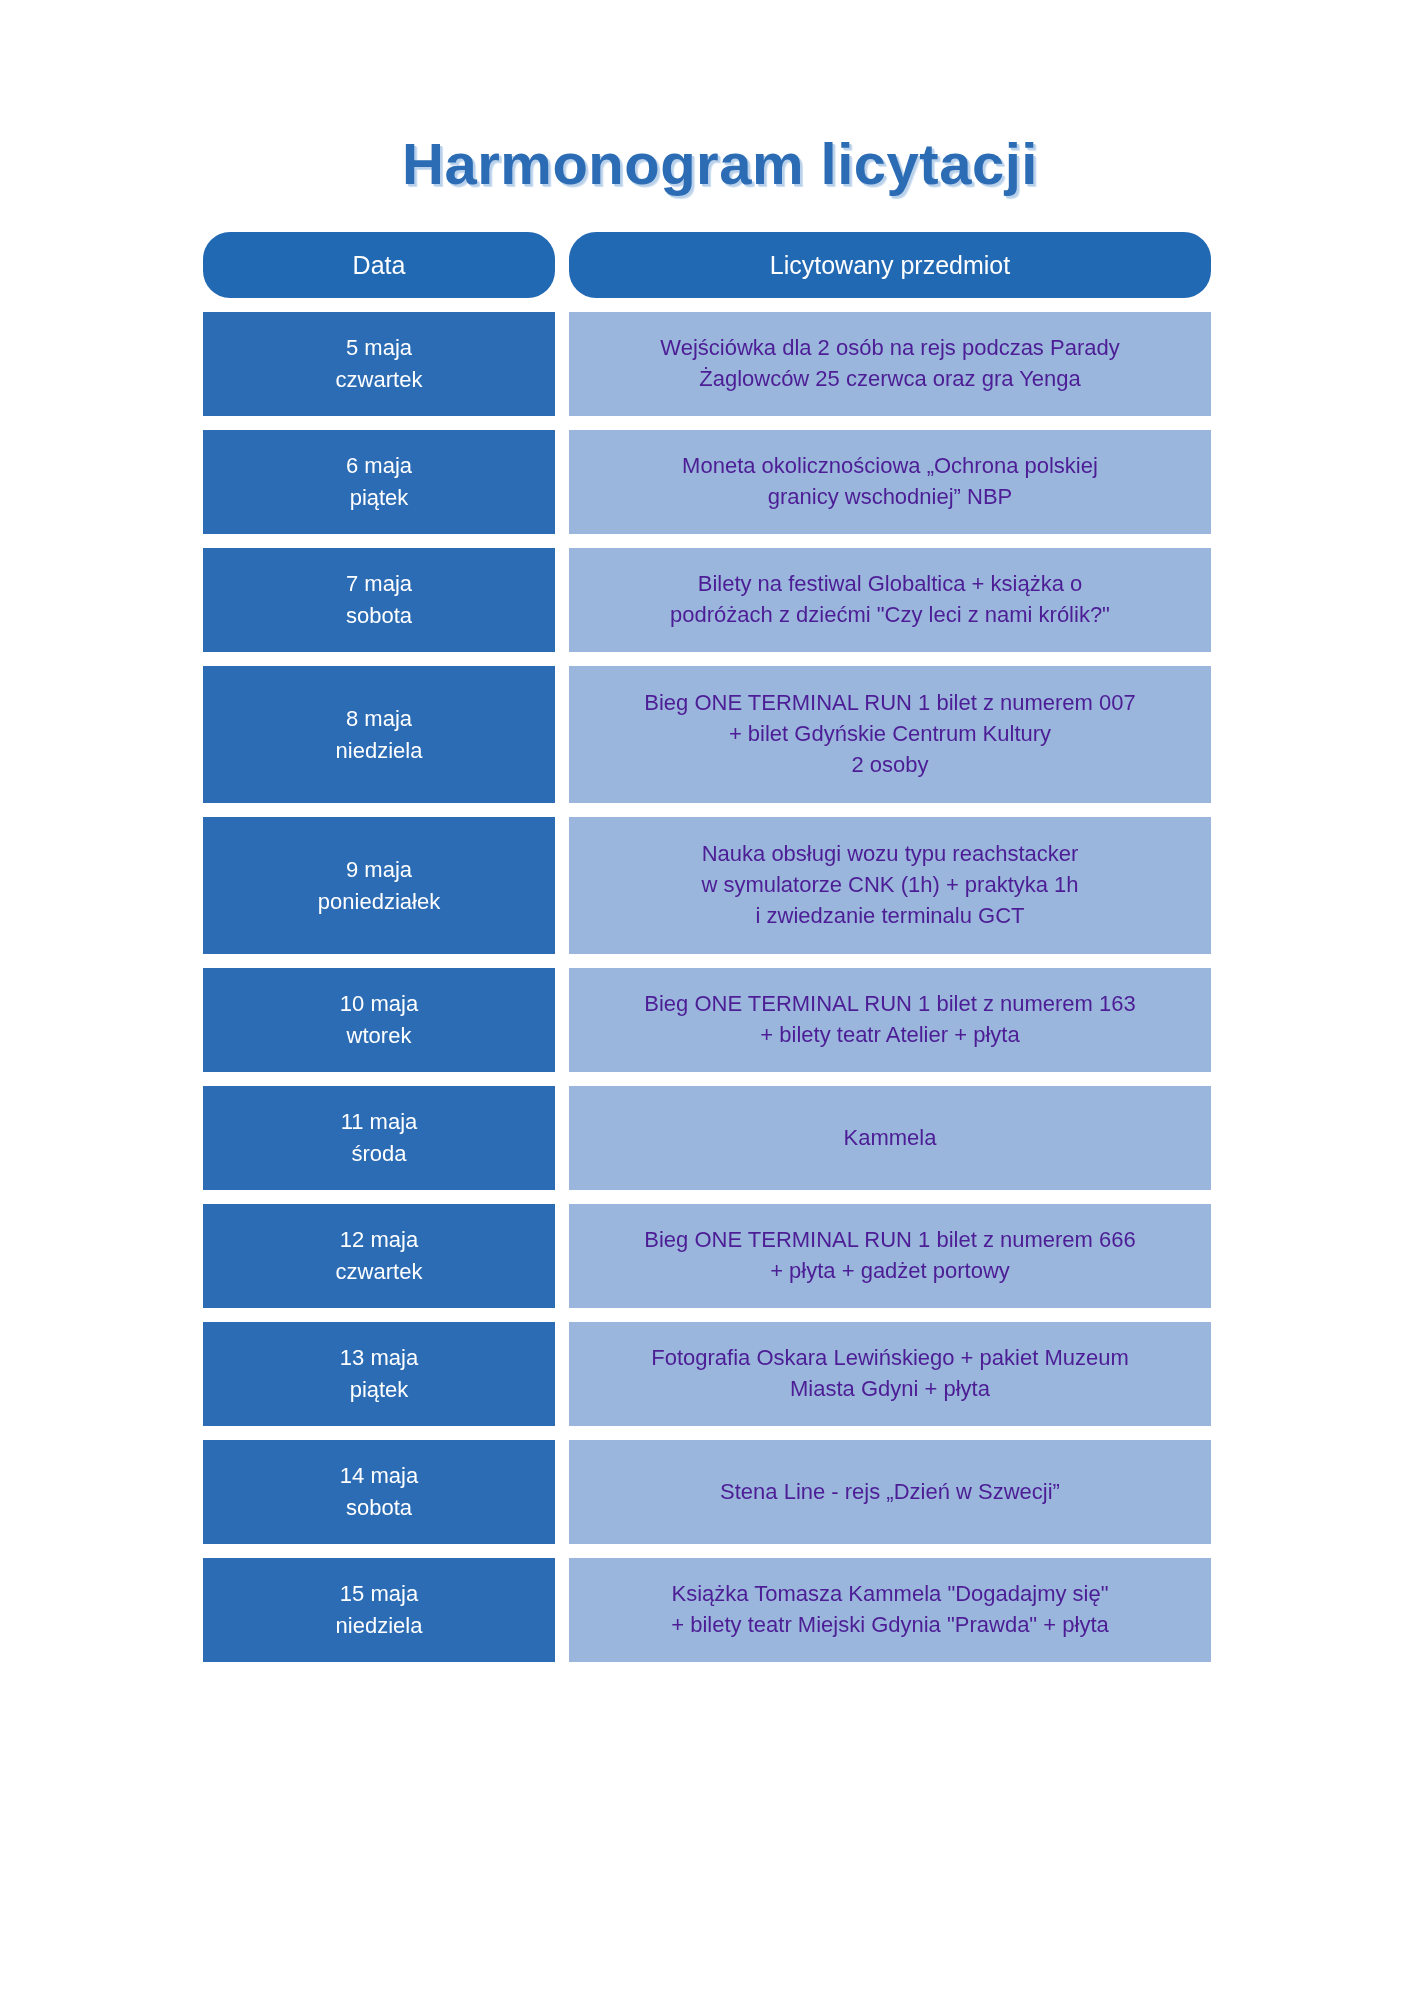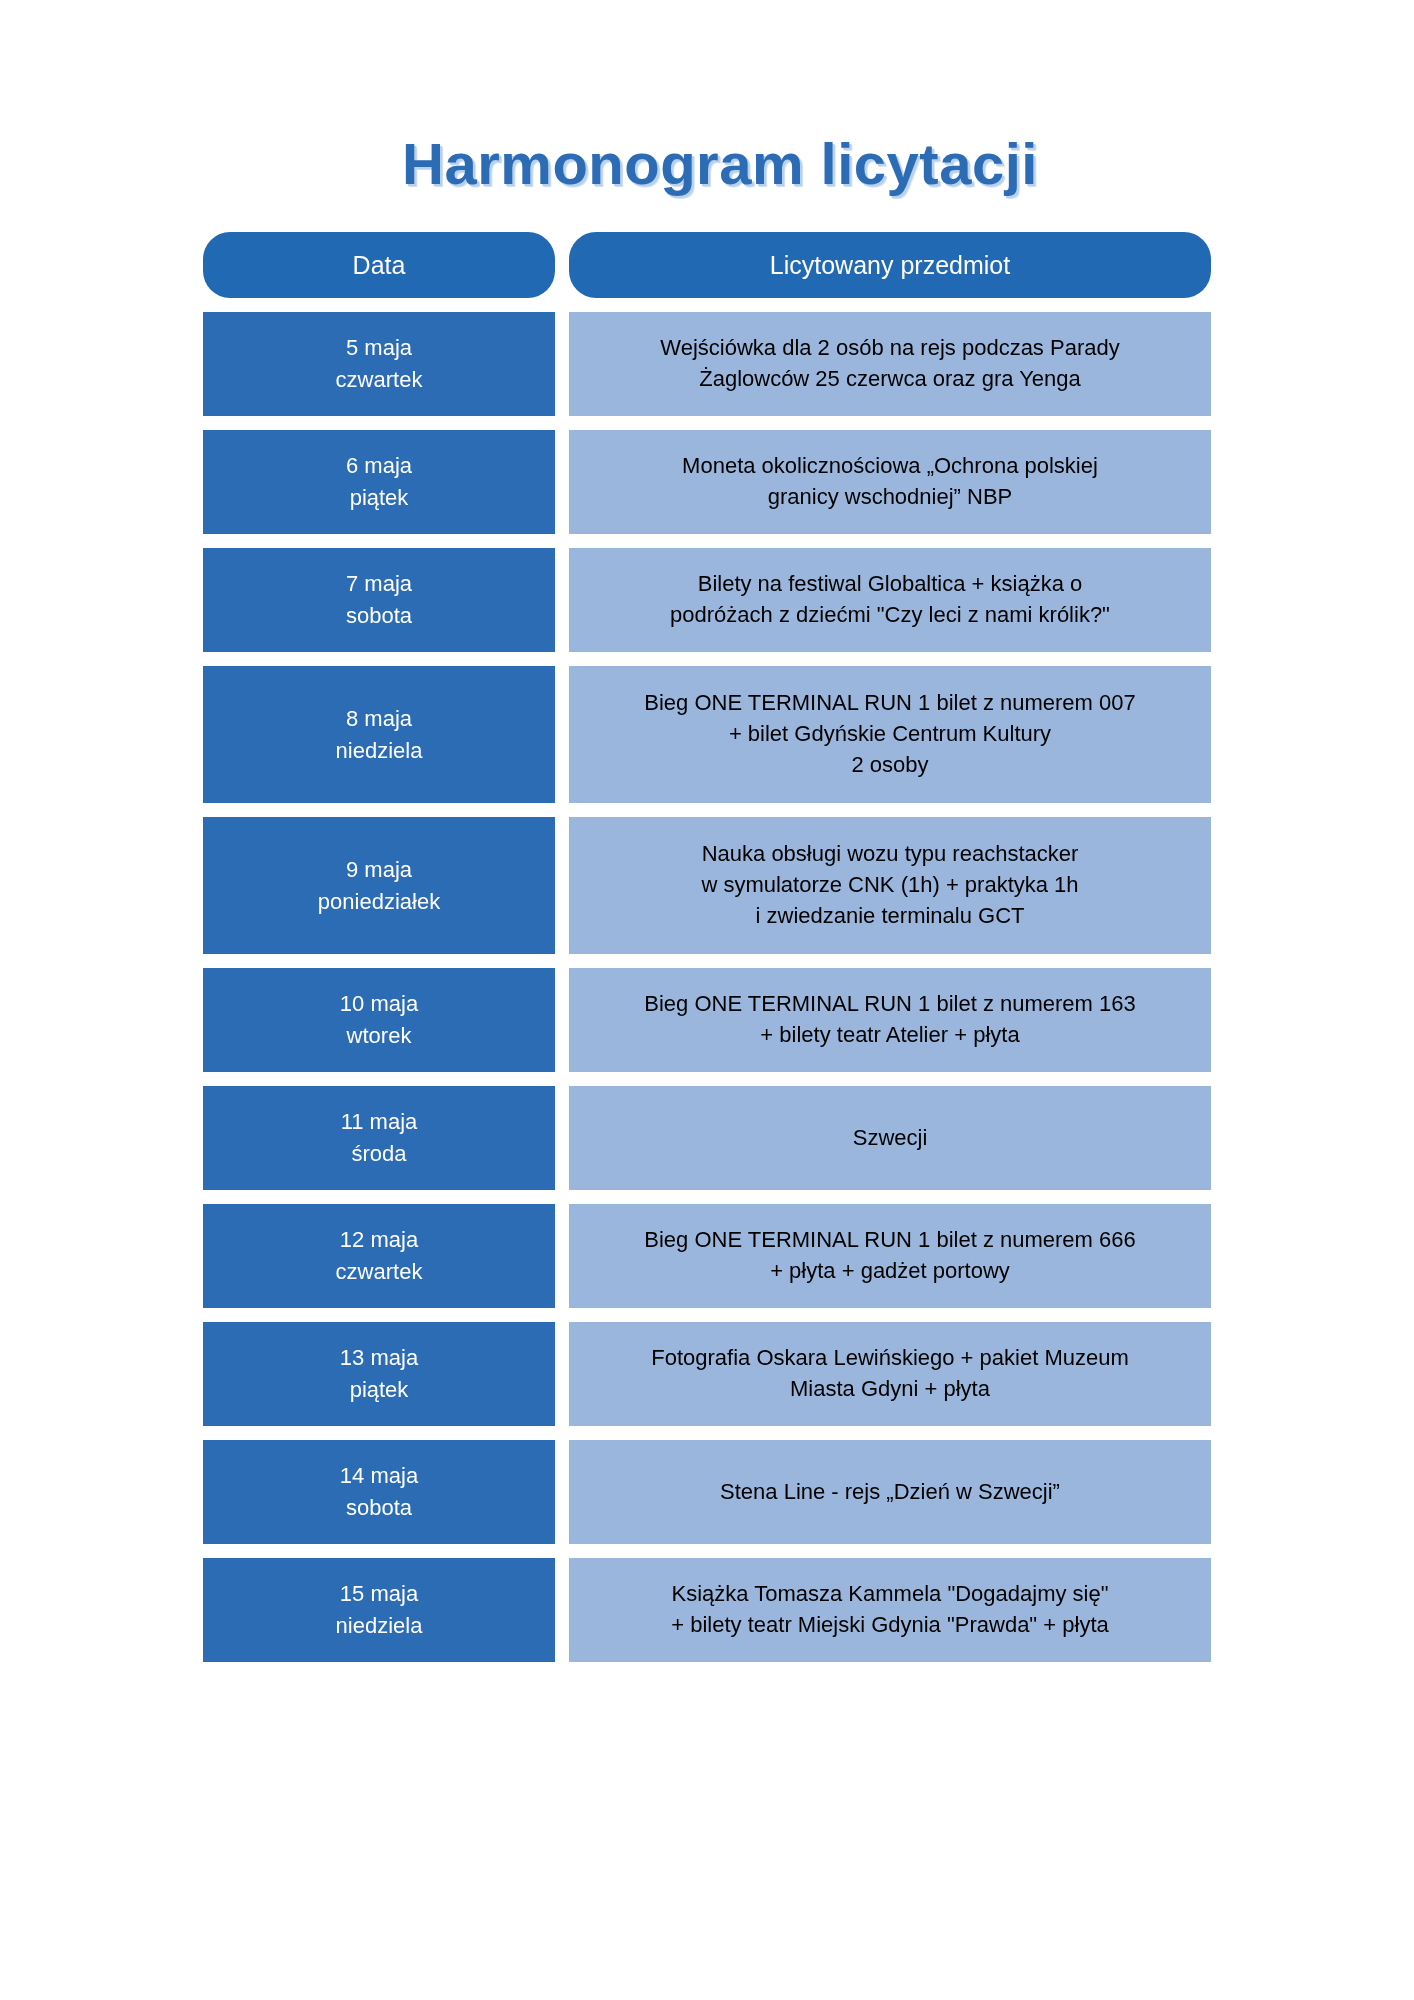--- a/index.html
+++ b/index.html
@@ -72,21 +72,21 @@
     color: #ffffff;
     margin-right: 14px;
     padding: 6px 10px;
     font-size: 22px;
     line-height: 1.45;
   }
 
   .cell-item {
     flex: 1 1 auto;
     background: #9ab6dc;
-    color: #000000;
+    color: #4c1d95;
     padding: 8px 18px;
     font-size: 22px;
     line-height: 1.40;
   }
 
   .header .cell-date,
   .header .cell-item {
     background: #2269b3;
     color: #ffffff;
     font-size: 25px;
@@ -222,21 +222,21 @@
 
     <div class="row r-lines-2">
       <div class="cell cell-date">
         <span class="cell-inner">
           <span class="line">11 maja</span>
           <span class="line">środa</span>
         </span>
       </div>
       <div class="cell cell-item">
         <span class="cell-inner">
-          <span class="line">Szwecji</span>
+          <span class="line">Kammela</span>
         </span>
       </div>
     </div>
 
     <div class="row r-lines-2">
       <div class="cell cell-date">
         <span class="cell-inner">
           <span class="line">12 maja</span>
           <span class="line">czwartek</span>
         </span>

